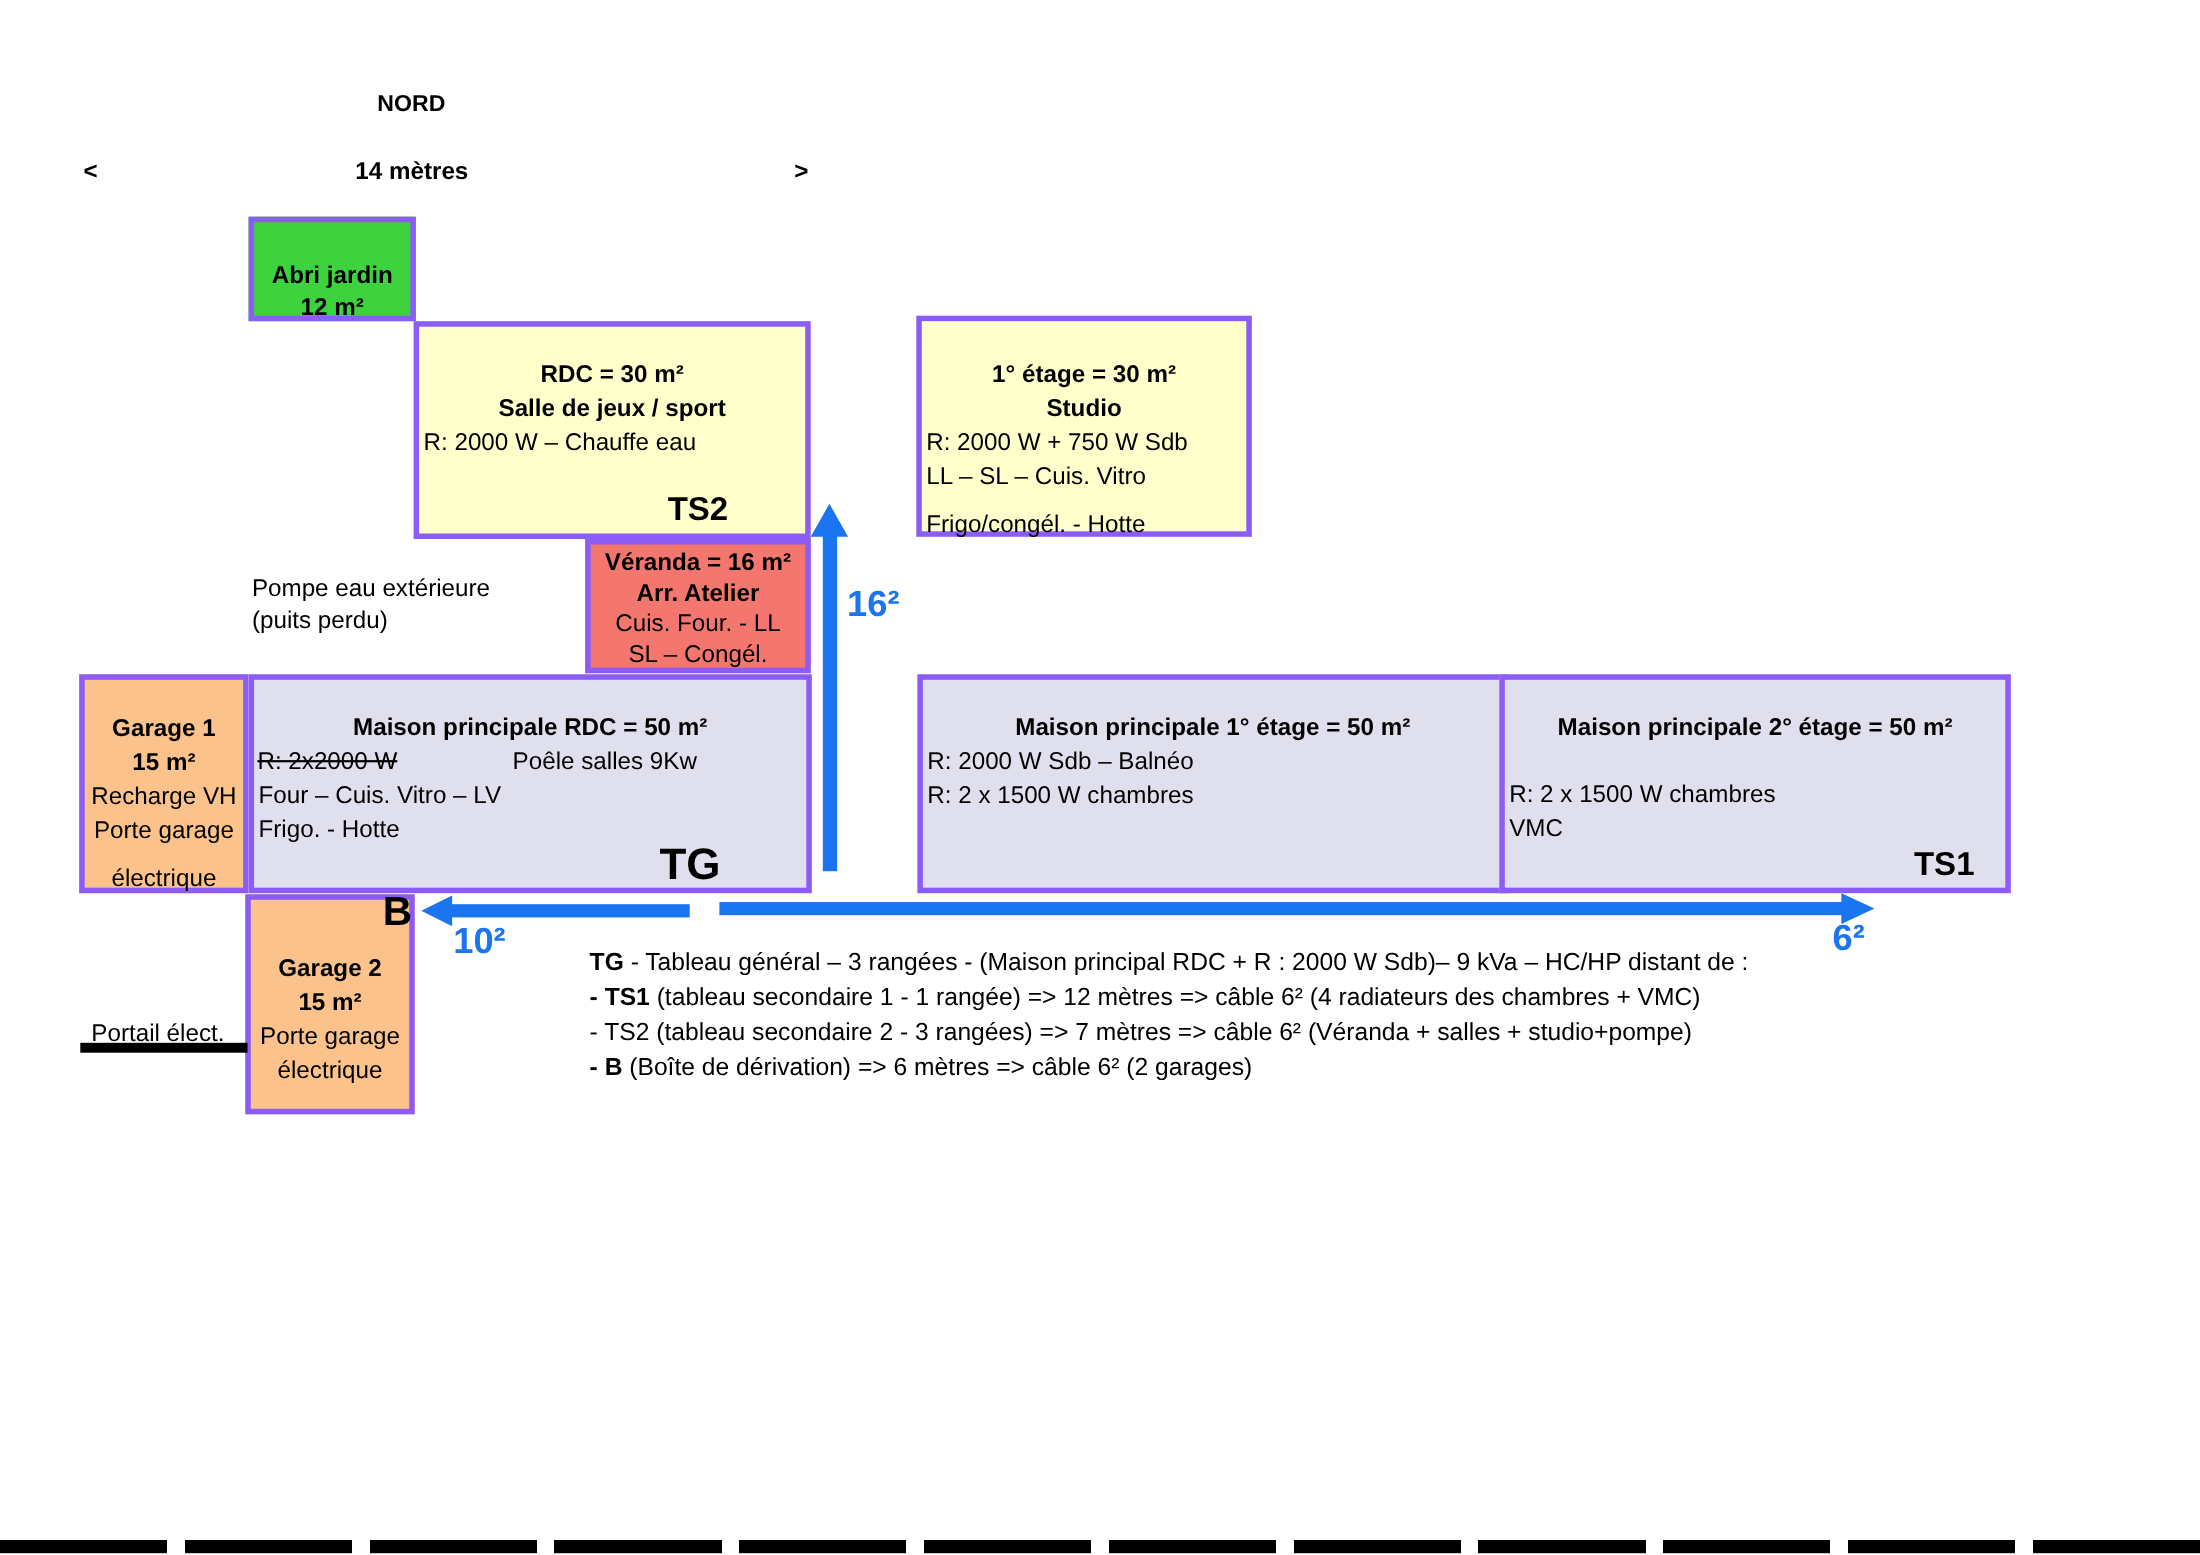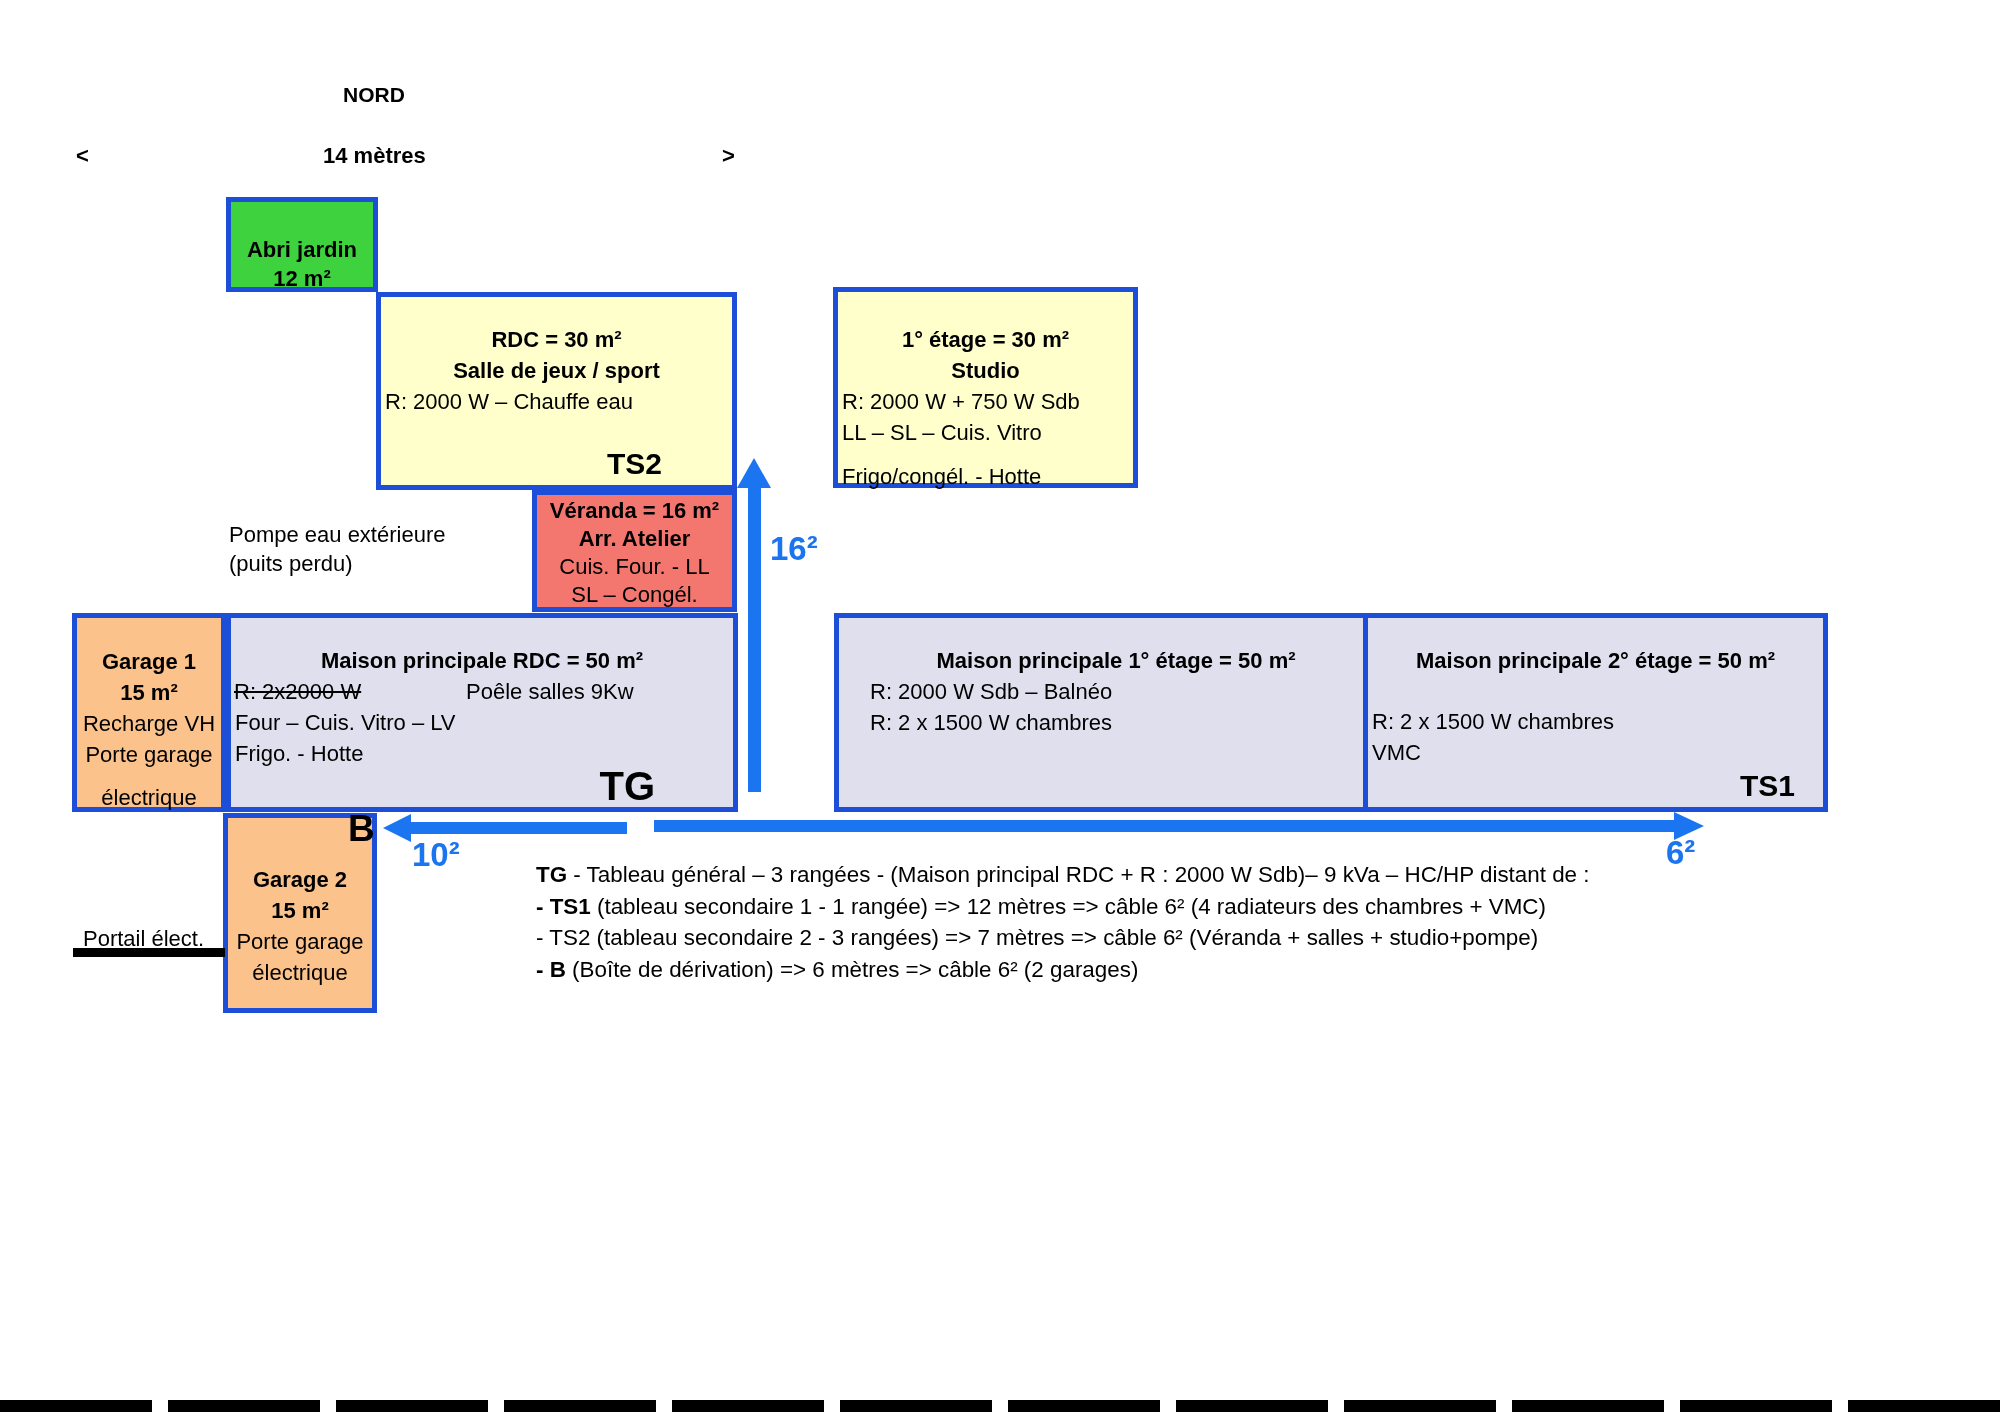--- a/index.html
+++ b/index.html
@@ -1,18 +1,18 @@
 <!DOCTYPE html>
 <html><head>
 <meta charset="utf-8">
 <style>
   html,body{margin:0;padding:0;background:#fff;}
   #canvas{position:relative;width:2000px;height:1414px;background:#ffffff;
           font-family:"Liberation Sans",sans-serif;color:#000;overflow:hidden;}
-  .box{position:absolute;border:5px solid #1d4ed8;box-sizing:border-box;
+  .box{position:absolute;border:5px solid #8b5cf6;box-sizing:border-box;
        font-size:22px;line-height:30px;}
   .bold{font-weight:bold;}
   .ctr{text-align:center;}
   .lft{text-align:left;padding-left:4px;}
   .tag{position:absolute;font-weight:bold;font-size:30px;line-height:38px;}
   .note{position:absolute;font-size:22px;line-height:29px;}
   .cable-label{position:absolute;color:#1b74f0;font-weight:bold;font-size:33px;line-height:33px;}
   .shaft{position:absolute;background:#1b74f0;}
   .tri{position:absolute;width:0;height:0;}
 
@@ -34,21 +34,21 @@
   #veranda{left:532px;top:490px;width:205px;height:122px;background:#f3776f;
         padding-top:2px;text-align:center;line-height:28px;}
   #garage1{left:72px;top:613px;width:154px;height:199px;background:#fbc28b;
         padding-top:28px;text-align:center;line-height:31px;}
   #garage1 .gap{margin-top:12px;}
   #maisonrdc{left:226px;top:613px;width:512px;height:199px;background:#dfdfee;padding-top:27px;line-height:31px;}
   #maisonrdc .tag{right:78px;bottom:2px;font-size:40px;}
   .strike-row{position:relative;height:31px;}
   .strike-row .strike{position:absolute;left:3px;top:0;text-decoration:line-through;}
   .strike-row .poele{position:absolute;left:235px;top:0;}
-  #maisone1{left:834px;top:613px;width:537px;height:199px;background:#dfdfee;padding-top:27px;line-height:31px;padding-left:27px;}
+  #maisone1{left:834px;top:613px;width:537px;height:199px;background:#dfdfee;padding-top:27px;line-height:31px;}
   #maisone2{left:1363px;top:613px;width:465px;height:199px;background:#dfdfee;padding-top:27px;line-height:31px;}
   #maisone2 .gap{margin-top:30px;}
   #maisone2 .tag{right:28px;bottom:2px;}
   #garage2{left:223px;top:813px;width:154px;height:200px;background:#fbc28b;
         padding-top:46px;text-align:center;line-height:31px;}
   #b-tag{position:absolute;left:348px;top:810px;font-weight:bold;font-size:37px;line-height:37px;}
 
   
   #pompe{left:229px;top:520px;}
   #portail{left:83px;top:924px;}

